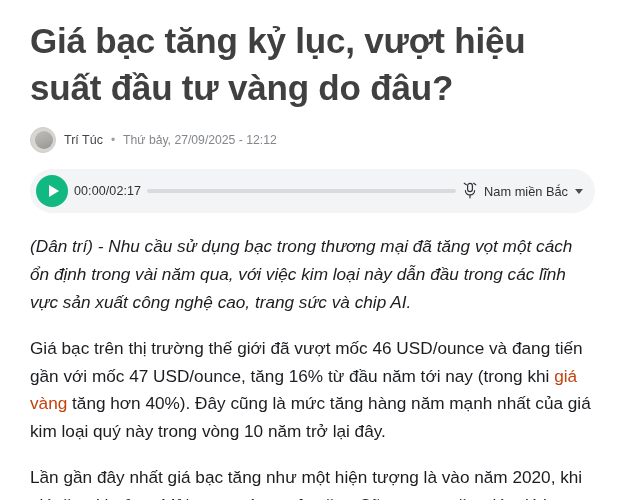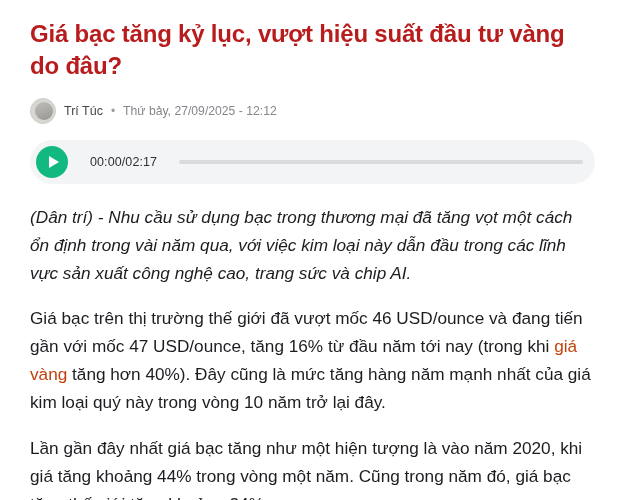--- a/index.html
+++ b/index.html
@@ -16,25 +16,25 @@
     color: #111111;
   }
   .page {
     width: 625px;
     height: 500px;
     padding: 18px 30px 0 30px;
     position: relative;
   }
   .headline {
     font-family: "Liberation Sans", sans-serif;
-    font-size: 24px;
+    font-size: 35px;
     line-height: 1.33;
     font-weight: 700;
     letter-spacing: -0.2px;
-    color: #b91c1c;
+    color: #404040;
     margin: 0 0 14px 0;
     max-width: 560px;
   }
   .byline {
     display: flex;
     align-items: center;
     gap: 8px;
     margin: 0 0 14px 0;
     height: 30px;
   }
@@ -73,21 +73,21 @@
   }
   
   .audio-bar {
     display: flex;
     align-items: center;
     background: #f3f4f6;
     border-radius: 26px;
     height: 44px;
     padding: 0 12px 0 6px;
     margin: 0 0 20px 0;
-    gap: 22px;
+    gap: 6px;
   }
   .play-btn {
     width: 32px;
     height: 32px;
     border-radius: 50%;
     background: #11b981;
     display: flex;
     align-items: center;
     justify-content: center;
     flex: 0 0 auto;
@@ -183,20 +183,32 @@
   </div>
 
   <div class="audio-bar">
     <button class="play-btn">
       <span class="play-tri"></span>
     </button>
     <span class="time-code">00:00/02:17</span>
     <div class="progress-track">
       <div class="progress-fill" style="width: 0%;"></div>
     </div>
+    <div class="voice-select">
+      <span class="mic-icon">
+        <svg width="16" height="18" viewBox="0 0 16 18" fill="none" aria-hidden="true">
+          <rect x="5.6" y="1.4" width="4.8" height="8.2" rx="2.4" stroke="#2f3134" stroke-width="1.2"></rect>
+          <path d="M3.4 8.6c0 2.6 2 4.4 4.6 4.4s4.6-1.8 4.6-4.4" stroke="#2f3134" stroke-width="1.2" stroke-linecap="round"></path>
+          <path d="M8 13.2v2.6" stroke="#2f3134" stroke-width="1.2" stroke-linecap="round"></path>
+          <path d="M2.2 1.2l2.2 1.6M11.6 1.2l2.2 1.6" stroke="#2f3134" stroke-width="1.1" stroke-linecap="round"></path>
+        </svg>
+      </span>
+      <span class="voice-label">Nam miền Bắc</span>
+      <span class="chev"></span>
+    </div>
   </div>
 
   <p class="sapo">(Dân trí) - Nhu cầu sử dụng bạc trong thương mại đã tăng vọt một cách ổn định trong vài năm qua, với việc kim loại này dẫn đầu trong các lĩnh vực sản xuất công nghệ cao, trang sức và chip AI.</p>
 
   <p class="para">
     <span>Giá bạc trên thị trường thế giới đã vượt mốc 46 USD/ounce và đang tiến gần với mốc 47 USD/ounce, tăng 16% từ đầu năm tới nay (trong khi </span><a class="link">giá vàng</a><span> tăng hơn 40%). Đây cũng là mức tăng hàng năm mạnh nhất của giá kim loại quý này trong vòng 10 năm trở lại đây.</span>
   </p>
 
   <p class="para">Lần gần đây nhất giá bạc tăng như một hiện tượng là vào năm 2020, khi giá tăng khoảng 44% trong vòng một năm. Cũng trong năm đó, giá bạc tăng thế giới tăng khoảng 24%.</p>
 

